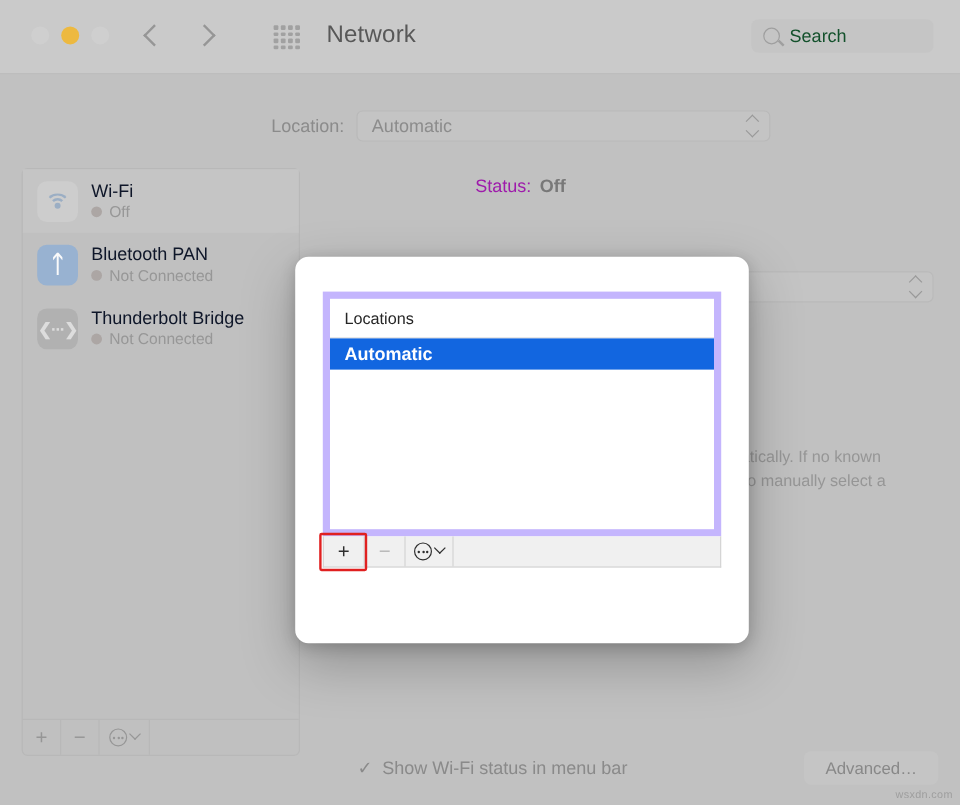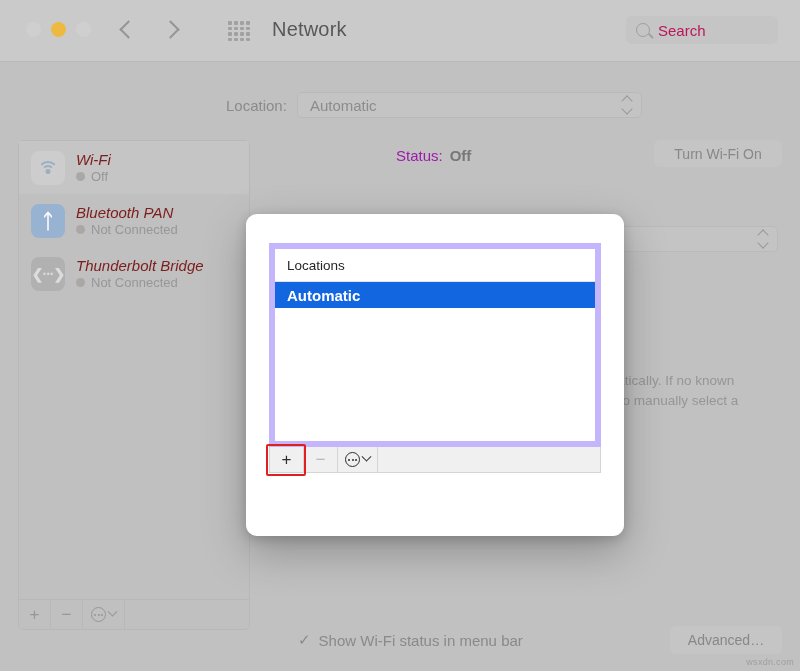--- a/index.html
+++ b/index.html
@@ -120,21 +120,21 @@
   .magnifier::after {
     content: "";
     position: absolute;
     width: 6px; height: 1.8px;
     background: #a3a3a3;
     bottom: -1px; right: -5px;
     transform: rotate(45deg);
   }
   .searchph {
     font-size: 15px;
-    color: #be185d;
+    color: #14532d;
     margin-left: 8px;
   }
 
   
   .locrow {
     position: absolute;
     top: 92px; left: 0;
     width: 800px;
     display: flex;
     align-items: center;
@@ -222,21 +222,21 @@
   .wifiglyph i:nth-child(2) { width: 13px; height: 13px; top: 5px; }
   .wifiglyph i:nth-child(3) {
     width: 5px; height: 5px; top: 9px;
     border: none; background: #9fb2c8; border-radius: 50%;
   }
 
   .btglyph { font-size: 20px; color: #ffffff; line-height: 1; font-weight: 700; }
   .tbglyph { font-size: 14px; color: #e2e2e2; letter-spacing: -1px; font-weight: 700; }
 
   .svctext { display: flex; flex-direction: column; justify-content: center; }
-  .svcname { font-size: 15px; color: #7f1d1d; line-height: 1.25; font-style: italic; }
+  .svcname { font-size: 15px; color: #0f172a; line-height: 1.25; }
   .svcstatus { font-size: 13px; color: #9b9b9b; display: flex; align-items: center; gap: 6px; }
   .dot {
     width: 9px; height: 9px;
     border-radius: 50%;
     background: #b0aaa8;
     flex: none;
   }
 
   .sidebartools {
     position: absolute;
@@ -581,21 +581,20 @@
             </span>
           <span class="smallchev"></span>
         </div>
       </div>
     </div>
 
     <div class="detail">
       <div class="statusrow">
         <div class="statuslabel">Status:</div>
         <div class="statusvalue">Off</div>
-        <div class="ghostbtn">Turn Wi-Fi On</div>
       </div>
 
       <div class="netnamerow">
         <div class="netnamelabel">Network Name:</div>
         <div class="netnamepopup">
           <div class="steppers"></div>
         </div>
       </div>
 
       <div class="checkline">

